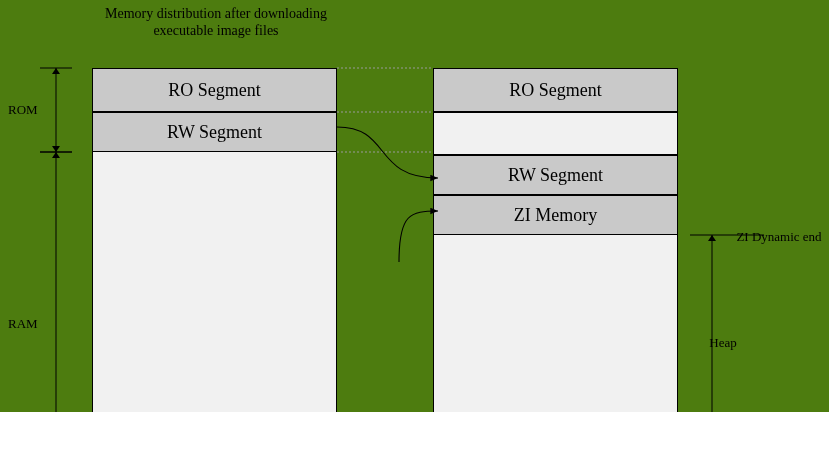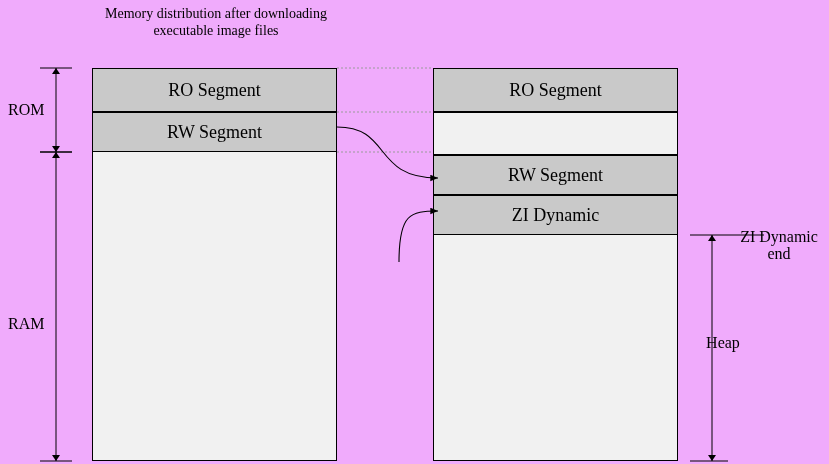--- a/index.html
+++ b/index.html
@@ -3,22 +3,22 @@
 <meta charset="utf-8">
 <style>
   html, body {
     margin: 0;
     padding: 0;
     background: #ffffff;
   }
   #stage {
     position: relative;
     width: 829px;
-    height: 464px;
-    background: #f0abfc;
+    height: 412px;
+    background: #4d7c0f;
     font-family: "Liberation Serif", serif;
     color: #000000;
     overflow: hidden;
   }
   .title {
     position: absolute;
     text-align: center;
     font-size: 14px;
     line-height: 17px;
     color: #000;
@@ -57,21 +57,21 @@
   .r-ro { left: 433px; top: 68px; width: 245px; height: 44px; }
   .r-gap { left: 433px; top: 112px; width: 245px; height: 43px; background:#f1f1f1; border-color:#000;}
   .r-rw { left: 433px; top: 155px; width: 245px; height: 40px; }
   .r-zi { left: 433px; top: 195px; width: 245px; height: 40px; }
   .r-heap { left: 433px; top: 235px; width: 245px; height: 226px; }
 
   .seg-label { pointer-events: none; }
 
   .side-label {
     position: absolute;
-    font-size: 16px;
+    font-size: 13px;
     line-height: 17px;
     color: #000;
   }
   .lbl-rom { left: 8px; top: 101px; }
   .lbl-ram { left: 8px; top: 315px; }
   .lbl-zi { left: 733px; top: 228px; width: 92px; text-align: center; }
   .lbl-heap { left: 693px; top: 334px; width: 60px; text-align: center; }
 
   svg.overlay {
     position: absolute;
@@ -99,21 +99,21 @@
   <div class="seg seg-gray r-ro">
     <span class="seg-label">RO Segment</span>
   </div>
   <div class="seg seg-light r-gap">
     <span class="seg-label"></span>
   </div>
   <div class="seg seg-gray r-rw">
     <span class="seg-label">RW Segment</span>
   </div>
   <div class="seg seg-gray r-zi">
-    <span class="seg-label">ZI Dynamic</span>
+    <span class="seg-label">ZI Memory</span>
   </div>
 
   <div class="side-label lbl-rom">ROM</div>
   <div class="side-label lbl-ram">RAM</div>
   <div class="side-label lbl-zi">ZI Dynamic end</div>
   <div class="side-label lbl-heap">Heap</div>
 
   <svg class="overlay" viewBox="0 0 829 464">
     <defs>
       <marker id="arrowhead" markerWidth="8" markerHeight="8" refX="7" refY="3" orient="auto">

